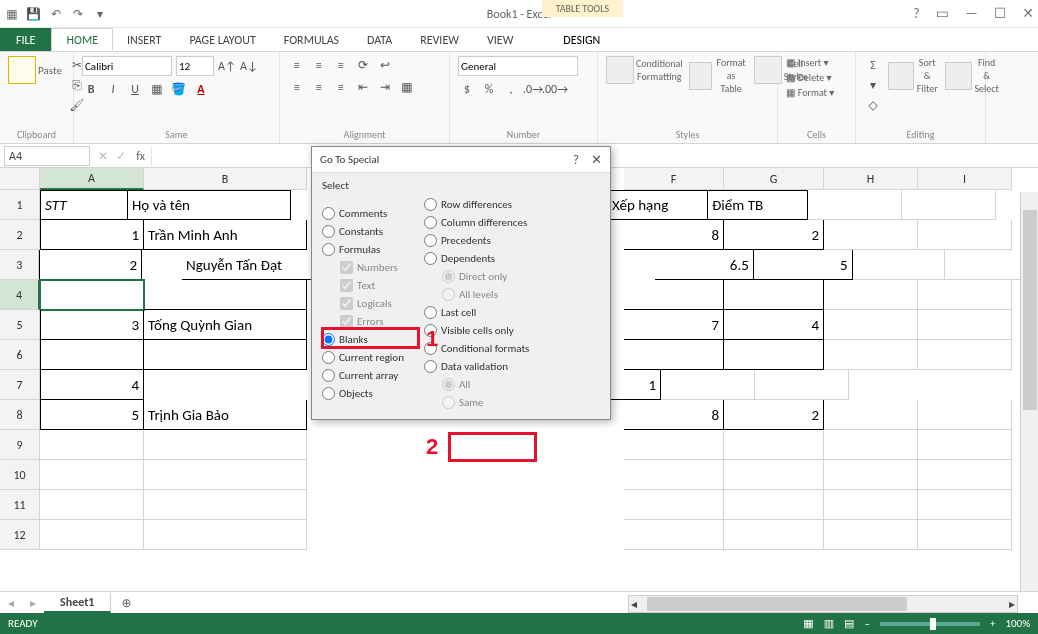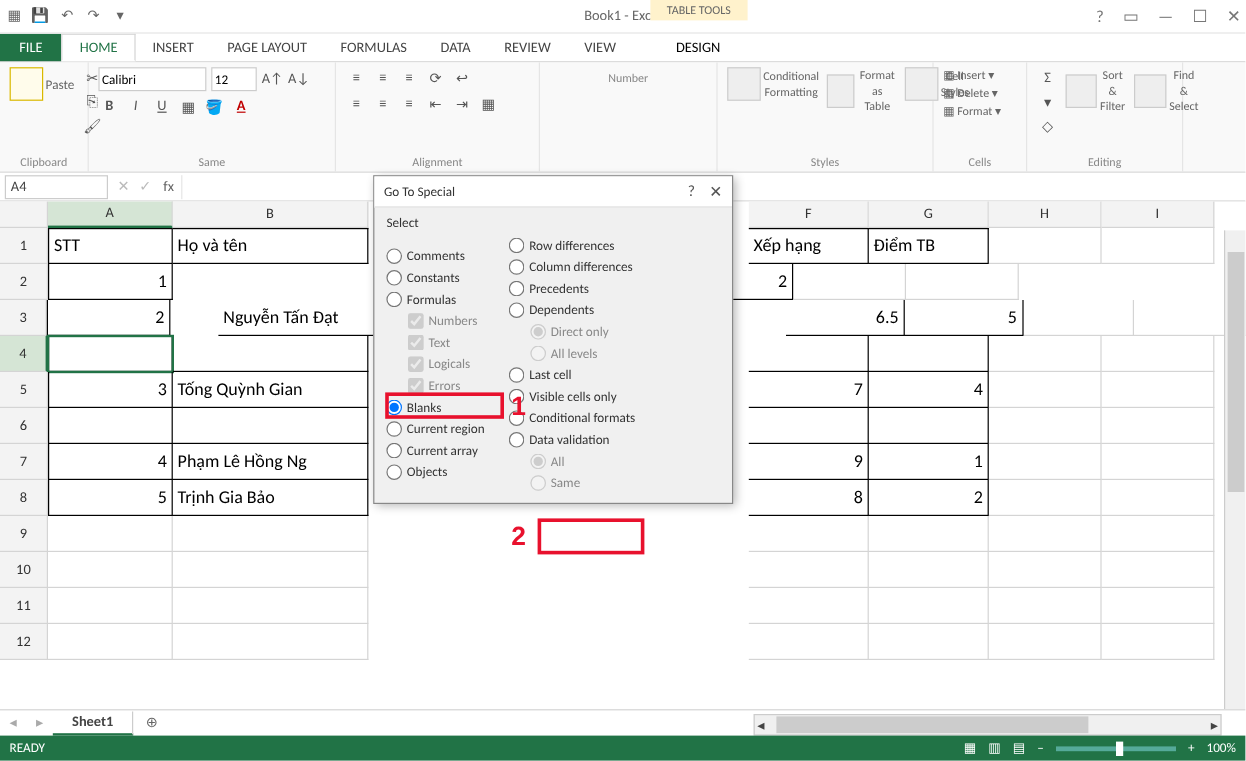--- a/index.html
+++ b/index.html
@@ -172,20 +172,30 @@
         <span class="btn-ico">≡</span>
         <span class="btn-ico">⇤</span>
         <span class="btn-ico">⇥</span>
         <span class="btn-ico">▦</span>
       </div>
     </div>
     <div class="group-label">Alignment</div>
   </div>
 
   <div class="group" style="width:148px">
+    <div style="display:flex;flex-direction:column;gap:4px">
+      <input class="font-select" style="width: 120px;" value="General">
+      <div class="small-row">
+        <span class="btn-ico">$</span>
+        <span class="btn-ico">%</span>
+        <span class="btn-ico">,</span>
+        <span class="btn-ico">.0→</span>
+        <span class="btn-ico">.00→</span>
+      </div>
+    </div>
     <div class="group-label">Number</div>
   </div>
 
   <div class="group" style="width:180px">
     <div class="group-content">
       <div class="big-btn">
           <div class="ico"></div>
           <span style="white-space:pre-line;text-align:center;font-size:10px">Conditional
 Formatting</span>
         </div>
@@ -249,31 +259,32 @@
     <div class="colh" style="width:163px">B</div>
     <div style="width:317px"></div>
     <div class="colh" style="width:100px">F</div>
     <div class="colh" style="width:100px">G</div>
     <div class="colh" style="width:94px">H</div>
     <div class="colh" style="width:94px">I</div>
   </div>
   <div class="rows" id="grid-rows">
       <div class="row">
         <div class="rowh">1</div>
-        <div class="cell tblborder" style="width: 104px; border-width: 1px; border-style: solid; border-color: rgb(0, 0, 0);">STT</div>
+        <div class="cell tblborder" style="width: 88px; border-width: 1px; border-style: solid; border-color: rgb(0, 0, 0); font-style: italic;">STT</div>
         <div class="cell tblborder" style="width: 163px; border-right: 1px solid rgb(0, 0, 0); border-bottom: 1px solid rgb(0, 0, 0); border-top: 1px solid rgb(0, 0, 0);">Họ và tên</div>
         <div style="width: 317px;"></div>
         <div class="cell tblborder" style="width: 100px; border-right: 1px solid rgb(0, 0, 0); border-bottom: 1px solid rgb(0, 0, 0); border-top: 1px solid rgb(0, 0, 0);">Xếp hạng</div>
         <div class="cell tblborder" style="width: 100px; border-right: 1px solid rgb(0, 0, 0); border-bottom: 1px solid rgb(0, 0, 0); border-top: 1px solid rgb(0, 0, 0);">Điểm TB</div>
         <div class="cell" style="width: 94px;"></div>
         <div class="cell" style="width: 94px;"></div>
       </div>
       <div class="row">
         <div class="rowh">2</div>
         <div class="cell tblborder num" style="width: 104px; border-right: 1px solid rgb(0, 0, 0); border-bottom: 1px solid rgb(0, 0, 0); border-left: 1px solid rgb(0, 0, 0);">1</div>
+        <div class="cell tblborder" style="width: 163px; border-right: 1px solid rgb(0, 0, 0); border-bottom: 1px solid rgb(0, 0, 0);">Trần Minh Anh</div>
         <div style="width: 317px;"></div>
         <div class="cell tblborder num" style="width: 100px; border-right: 1px solid rgb(0, 0, 0); border-bottom: 1px solid rgb(0, 0, 0);">8</div>
         <div class="cell tblborder num" style="width: 100px; border-right: 1px solid rgb(0, 0, 0); border-bottom: 1px solid rgb(0, 0, 0);">2</div>
         <div class="cell" style="width: 94px;"></div>
         <div class="cell" style="width: 94px;"></div>
       </div>
       <div class="row">
         <div class="rowh">3</div>
         <div class="cell tblborder num" style="width: 104px; border-right: 1px solid rgb(0, 0, 0); border-bottom: 1px solid rgb(0, 0, 0); border-left: 1px solid rgb(0, 0, 0);">2</div>
         <div class="cell tblborder" style="width: 163px; border-right: 1px solid rgb(0, 0, 0); border-bottom: 1px solid rgb(0, 0, 0); margin-left: 40px;">Nguyễn Tấn Đạt</div>
@@ -309,21 +320,20 @@
         <div class="cell tblborder" style="width: 163px; border-right: 1px solid rgb(0, 0, 0); border-bottom: 1px solid rgb(0, 0, 0);"></div>
         <div style="width: 317px;"></div>
         <div class="cell tblborder num" style="width: 100px; border-right: 1px solid rgb(0, 0, 0); border-bottom: 1px solid rgb(0, 0, 0);"></div>
         <div class="cell tblborder num" style="width: 100px; border-right: 1px solid rgb(0, 0, 0); border-bottom: 1px solid rgb(0, 0, 0);"></div>
         <div class="cell" style="width: 94px;"></div>
         <div class="cell" style="width: 94px;"></div>
       </div>
       <div class="row">
         <div class="rowh">7</div>
         <div class="cell tblborder num" style="width: 104px; border-right: 1px solid rgb(0, 0, 0); border-bottom: 1px solid rgb(0, 0, 0); border-left: 1px solid rgb(0, 0, 0);">4</div>
-        <div class="cell tblborder" style="width: 163px; border-right: 1px solid rgb(0, 0, 0); border-bottom: 1px solid rgb(0, 0, 0);">Phạm Lê Hồng Ng</div>
         <div style="width: 317px;"></div>
         <div class="cell tblborder num" style="width: 100px; border-right: 1px solid rgb(0, 0, 0); border-bottom: 1px solid rgb(0, 0, 0);">9</div>
         <div class="cell tblborder num" style="width: 100px; border-right: 1px solid rgb(0, 0, 0); border-bottom: 1px solid rgb(0, 0, 0);">1</div>
         <div class="cell" style="width: 94px;"></div>
         <div class="cell" style="width: 94px;"></div>
       </div>
       <div class="row">
         <div class="rowh">8</div>
         <div class="cell tblborder num" style="width: 104px; border-right: 1px solid rgb(0, 0, 0); border-bottom: 1px solid rgb(0, 0, 0); border-left: 1px solid rgb(0, 0, 0);">5</div>
         <div class="cell tblborder" style="width: 163px; border-right: 1px solid rgb(0, 0, 0); border-bottom: 1px solid rgb(0, 0, 0);">Trịnh Gia Bảo</div>

